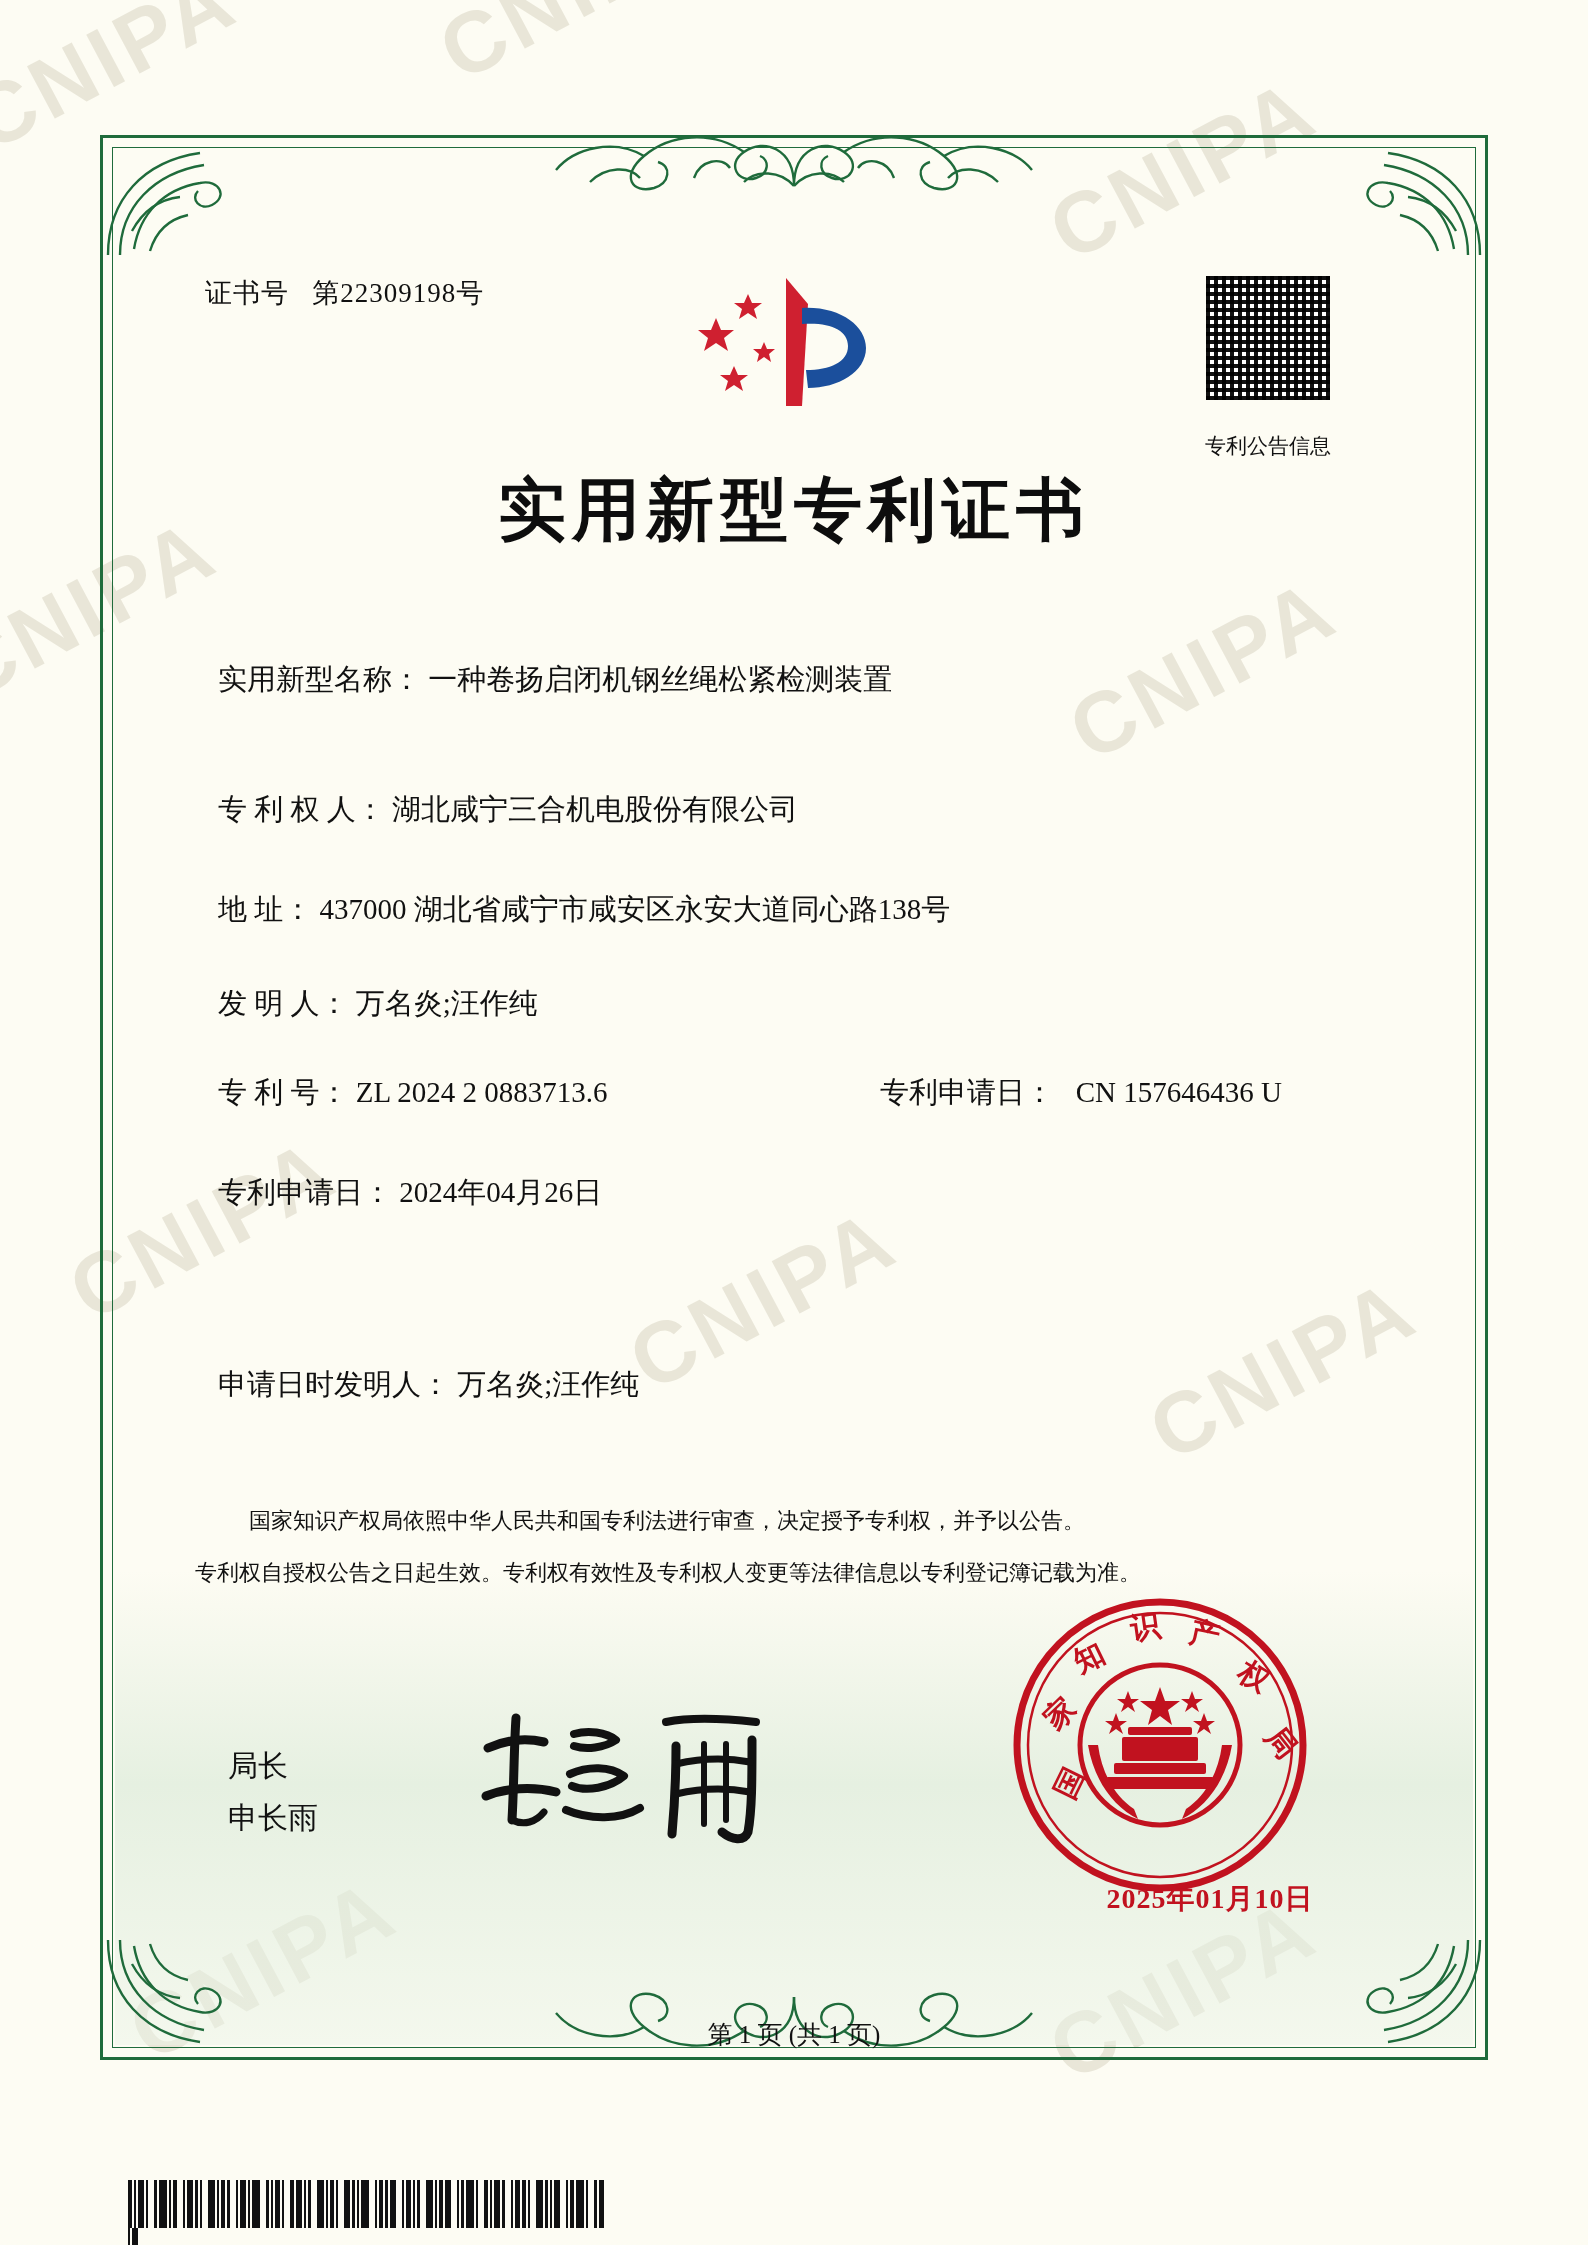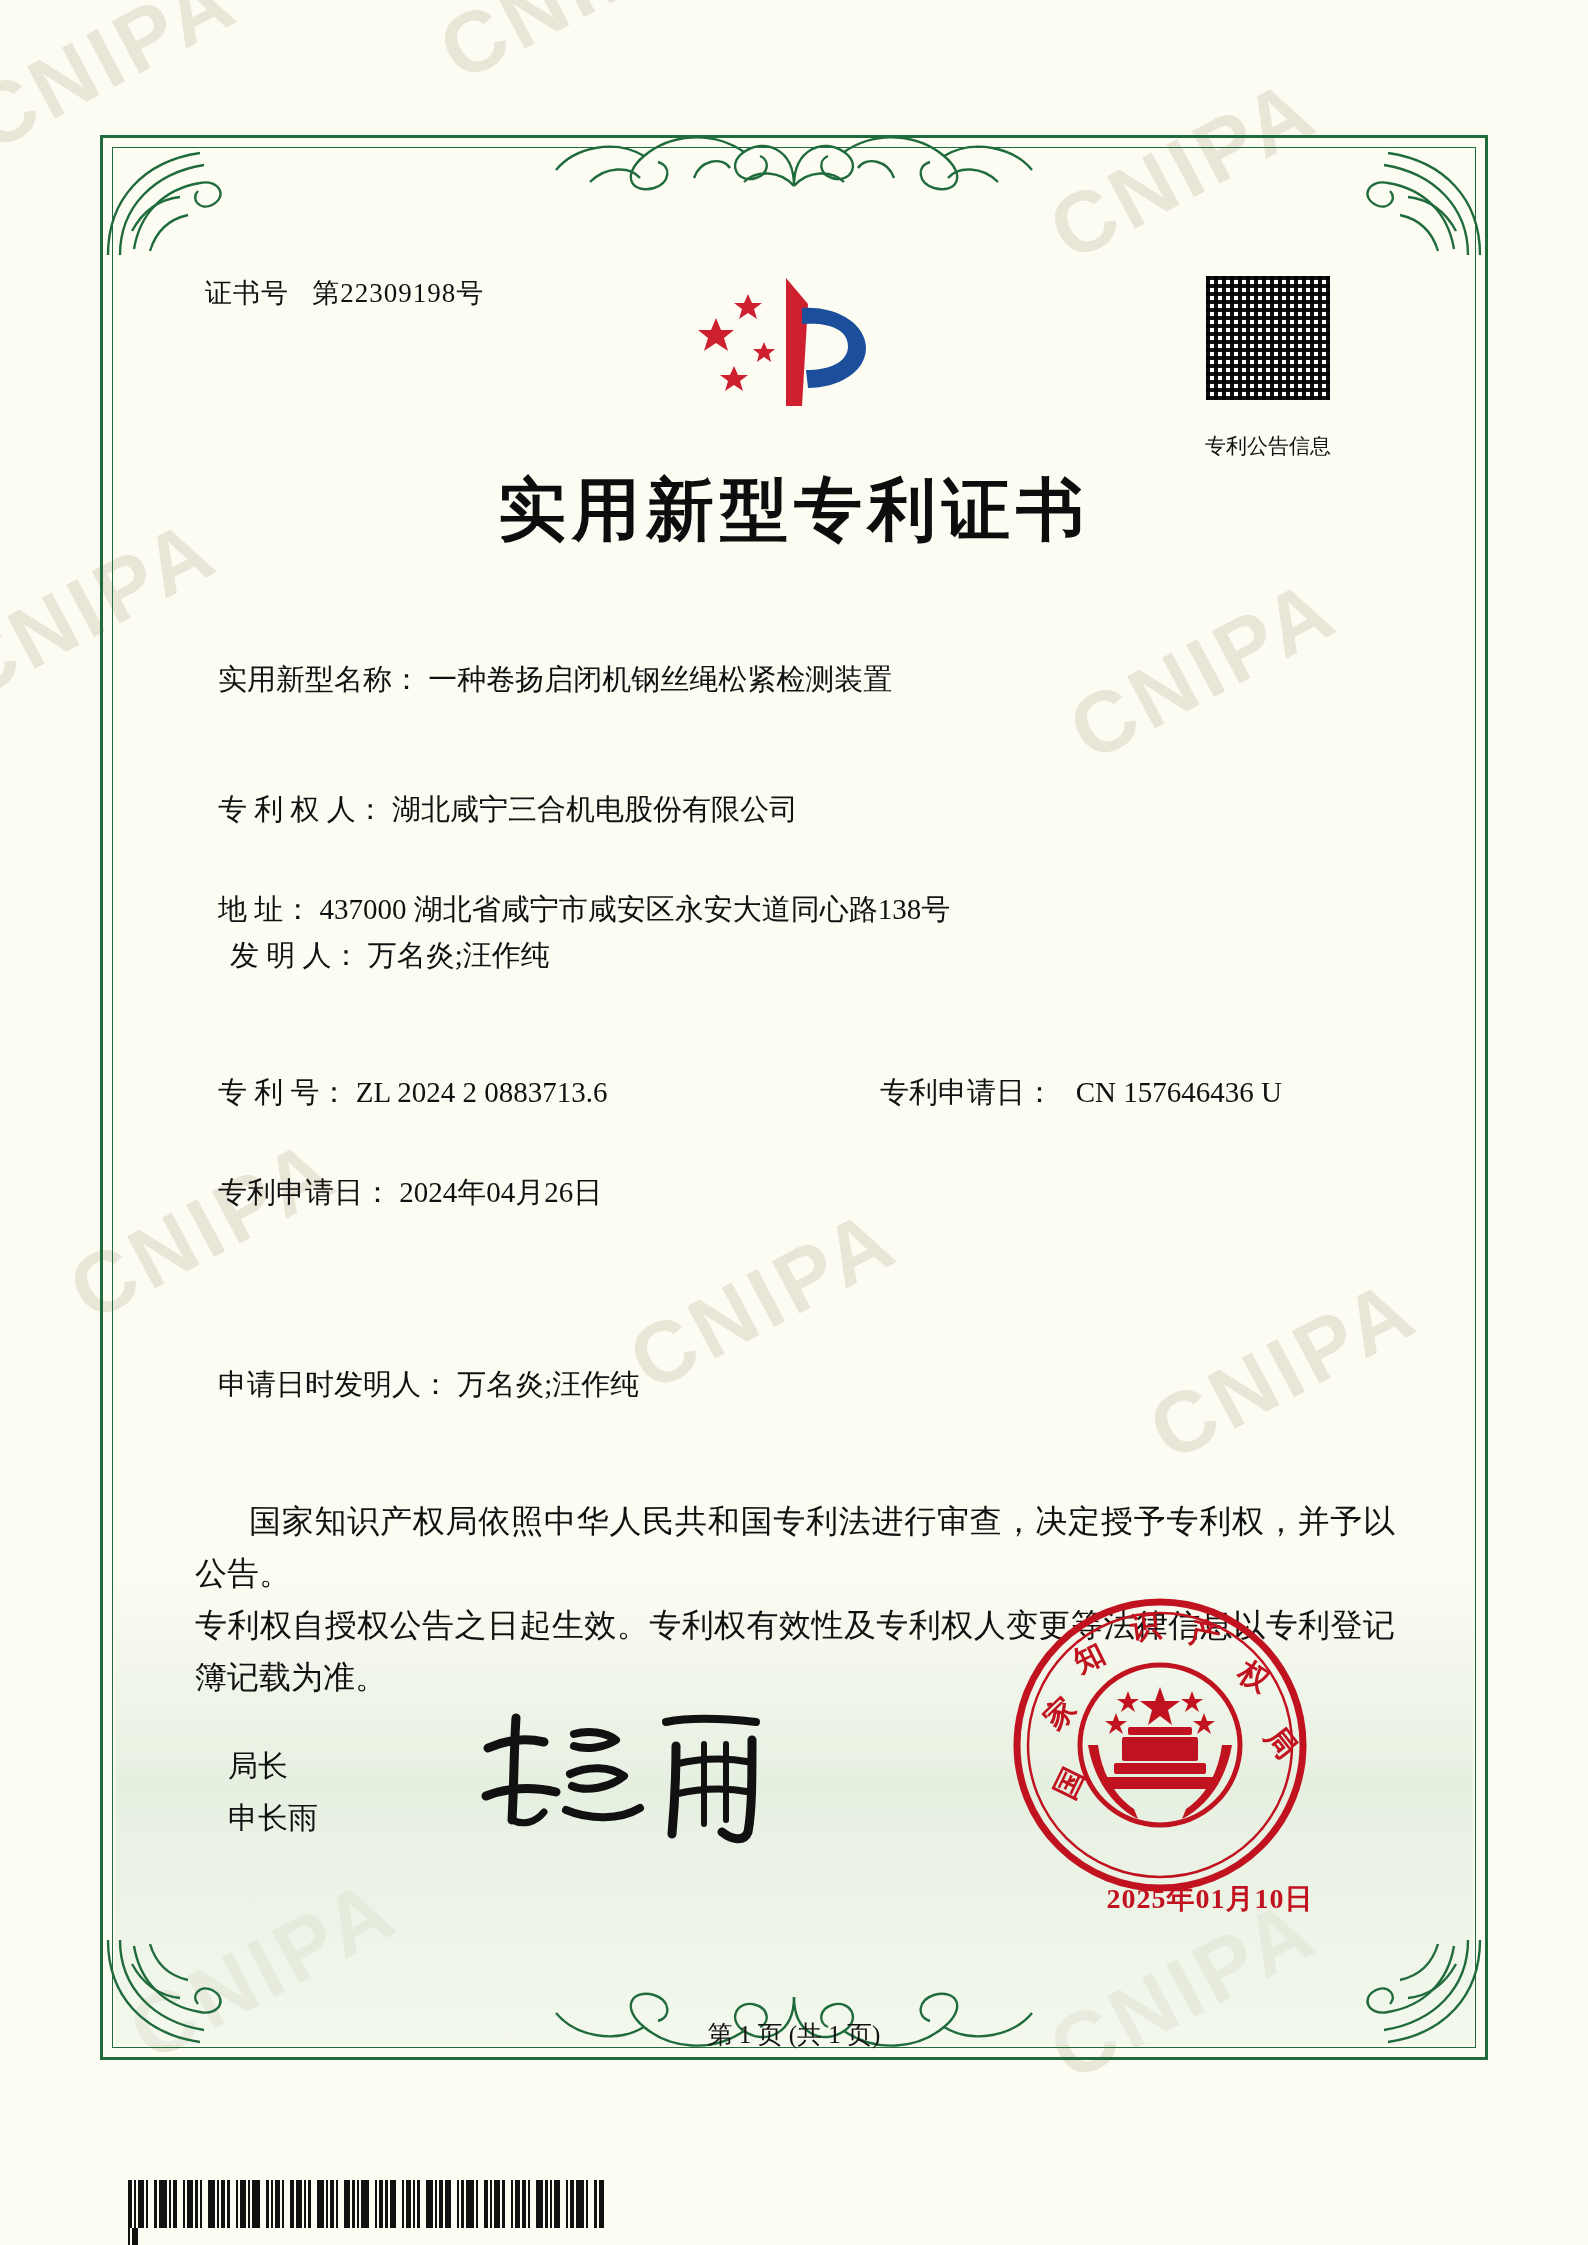--- a/index.html
+++ b/index.html
@@ -160,21 +160,21 @@
   .field .val {
     display: inline-block;
   }
 
   
   .statement {
     position: absolute;
     left: 195px;
     top: 1495px;
     width: 1200px;
-    font-size: 32px;
+    font-size: 22px;
     line-height: 52px;
     color: #111;
     text-align: justify;
   }
   .statement .l1 { text-indent: 54px; display: block; }
   .statement .l2 { display: block; }
 
   
   .sig-label {
     position: absolute;
@@ -359,21 +359,21 @@
   <div class="field" style="left:218px; top:790px;">
     <span class="lab">专 利 权 人：</span>
     <span class="val">湖北咸宁三合机电股份有限公司</span>
   </div>
 
   <div class="field" style="left:218px; top:890px;">
     <span class="lab">地        址：</span>
     <span class="val">437000 湖北省咸宁市咸安区永安大道同心路138号</span>
   </div>
 
-  <div class="field" style="left:218px; top:936px;margin-left:12px;">
+  <div class="field" style="left:218px; top:984px;">
     <span class="lab">发  明  人：</span>
     <span class="val">万名炎;汪作纯</span>
   </div>
 
   <div class="field" style="left:218px; top:1073px;">
     <span class="lab">专  利  号：</span>
     <span class="val">ZL 2024 2 0883713.6</span>
   </div>
   <div class="field" style="left:880px; top:1073px;">
     <span class="lab">专利申请日：</span>

